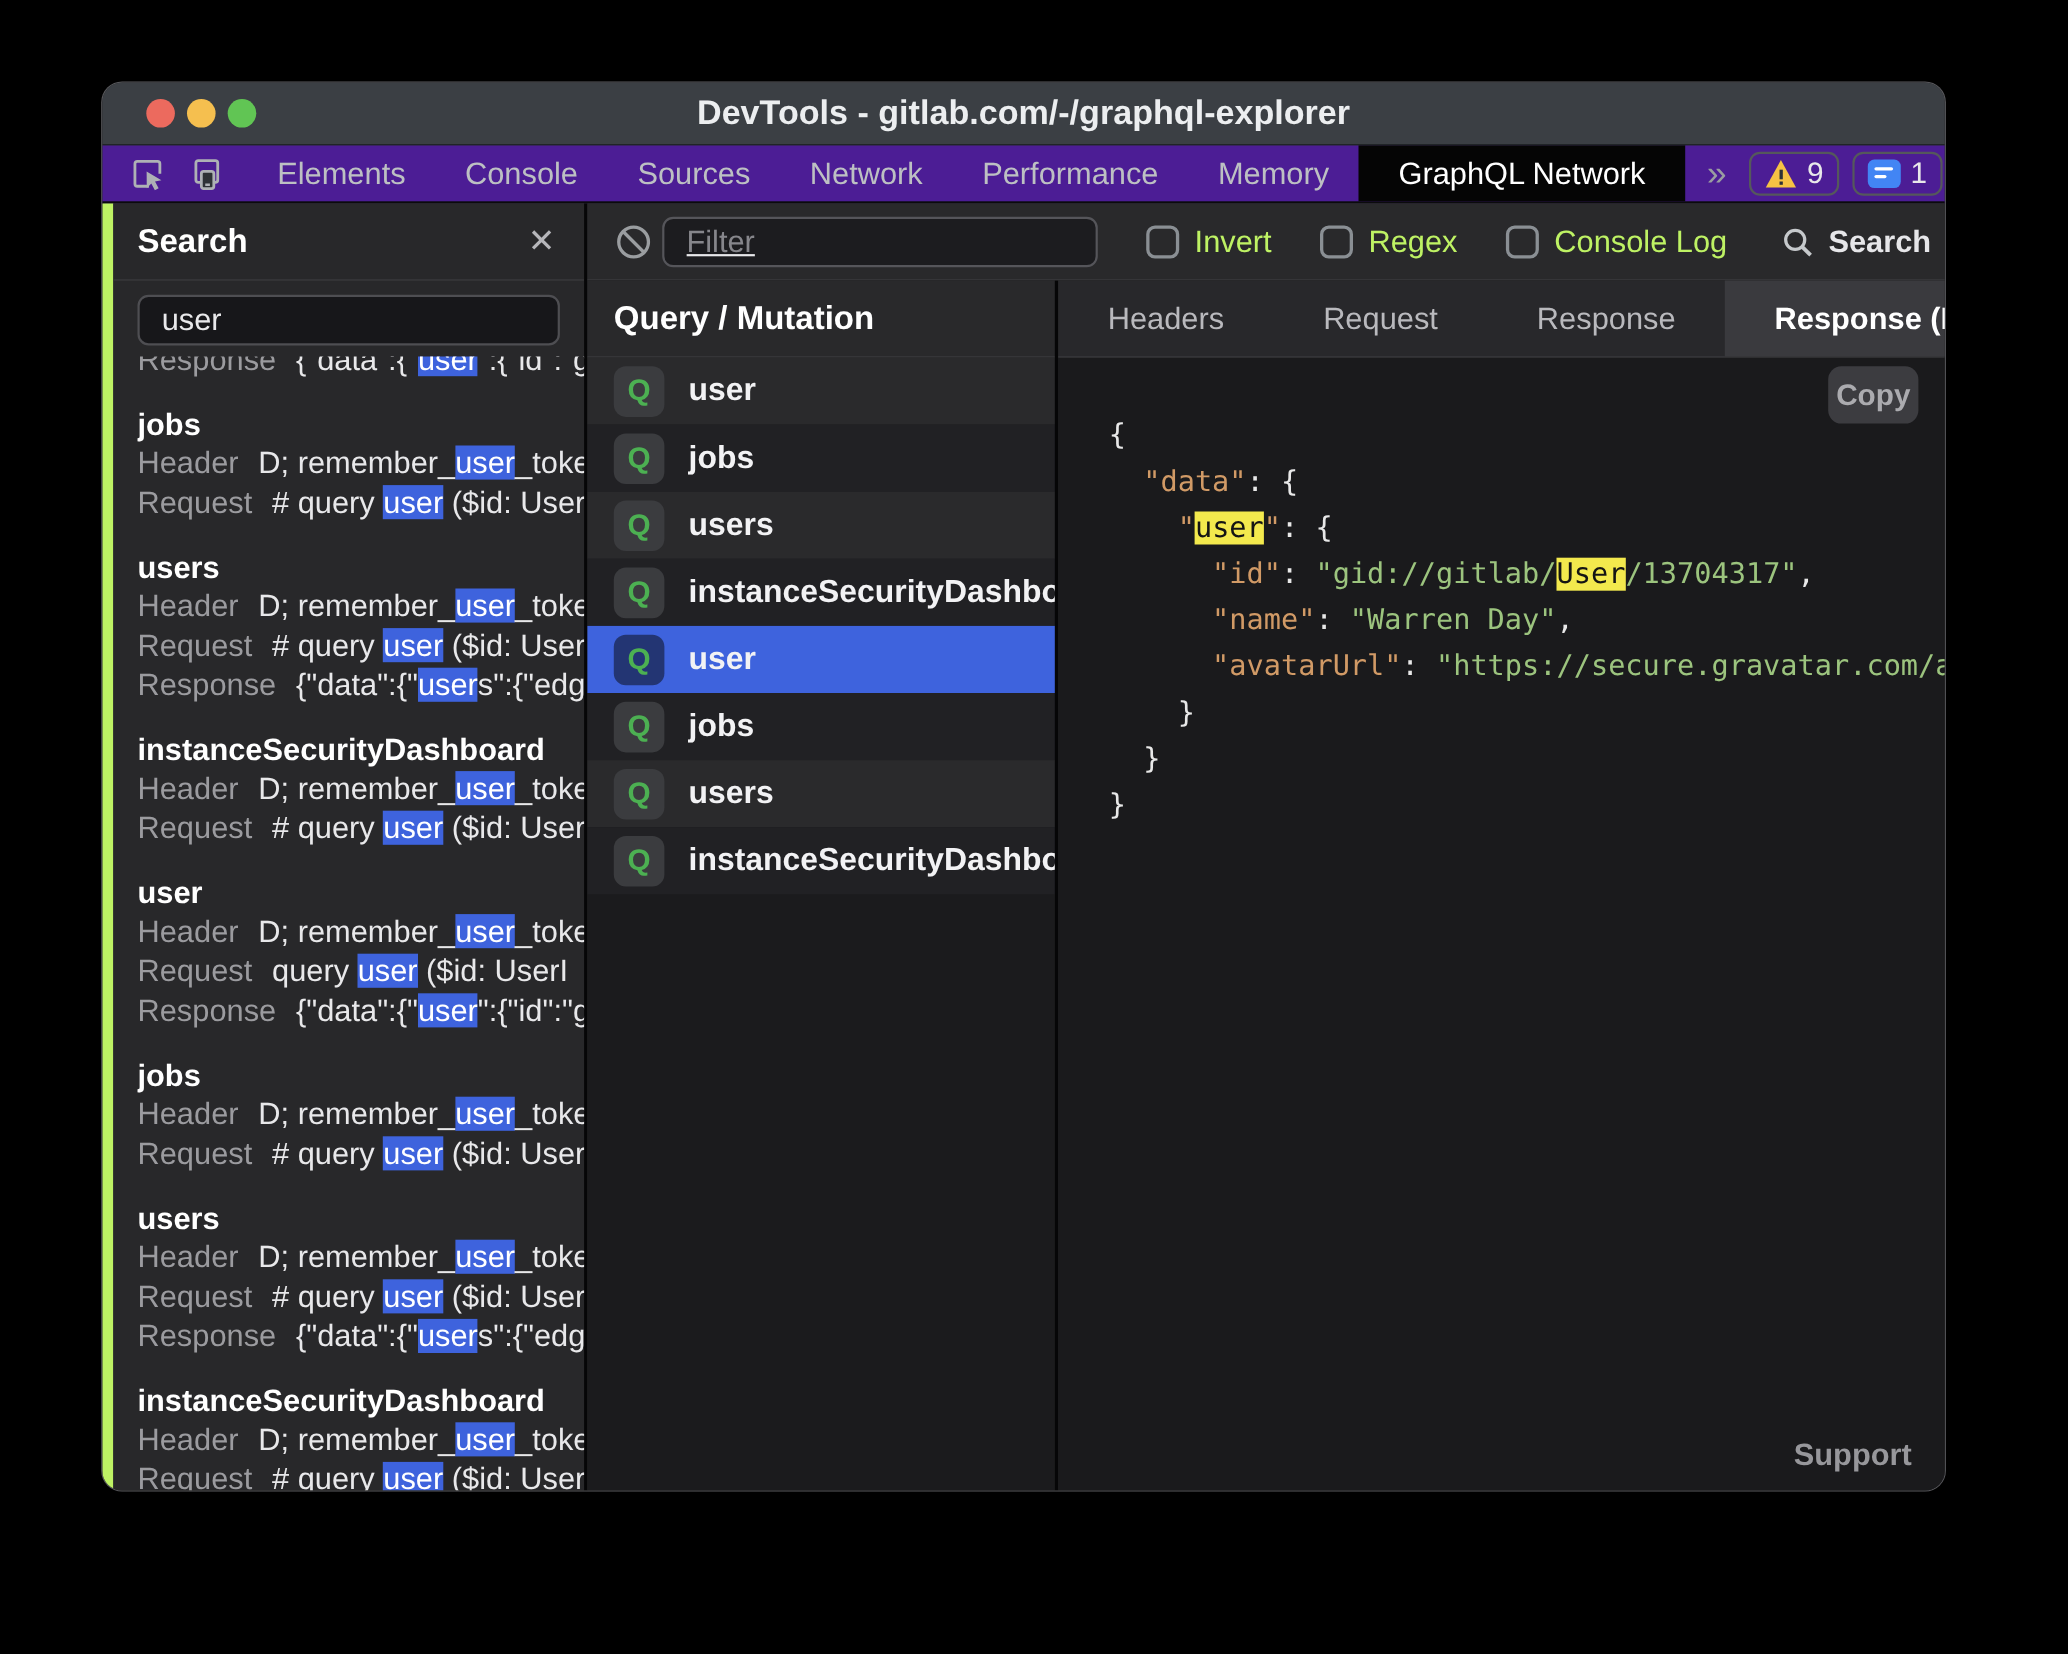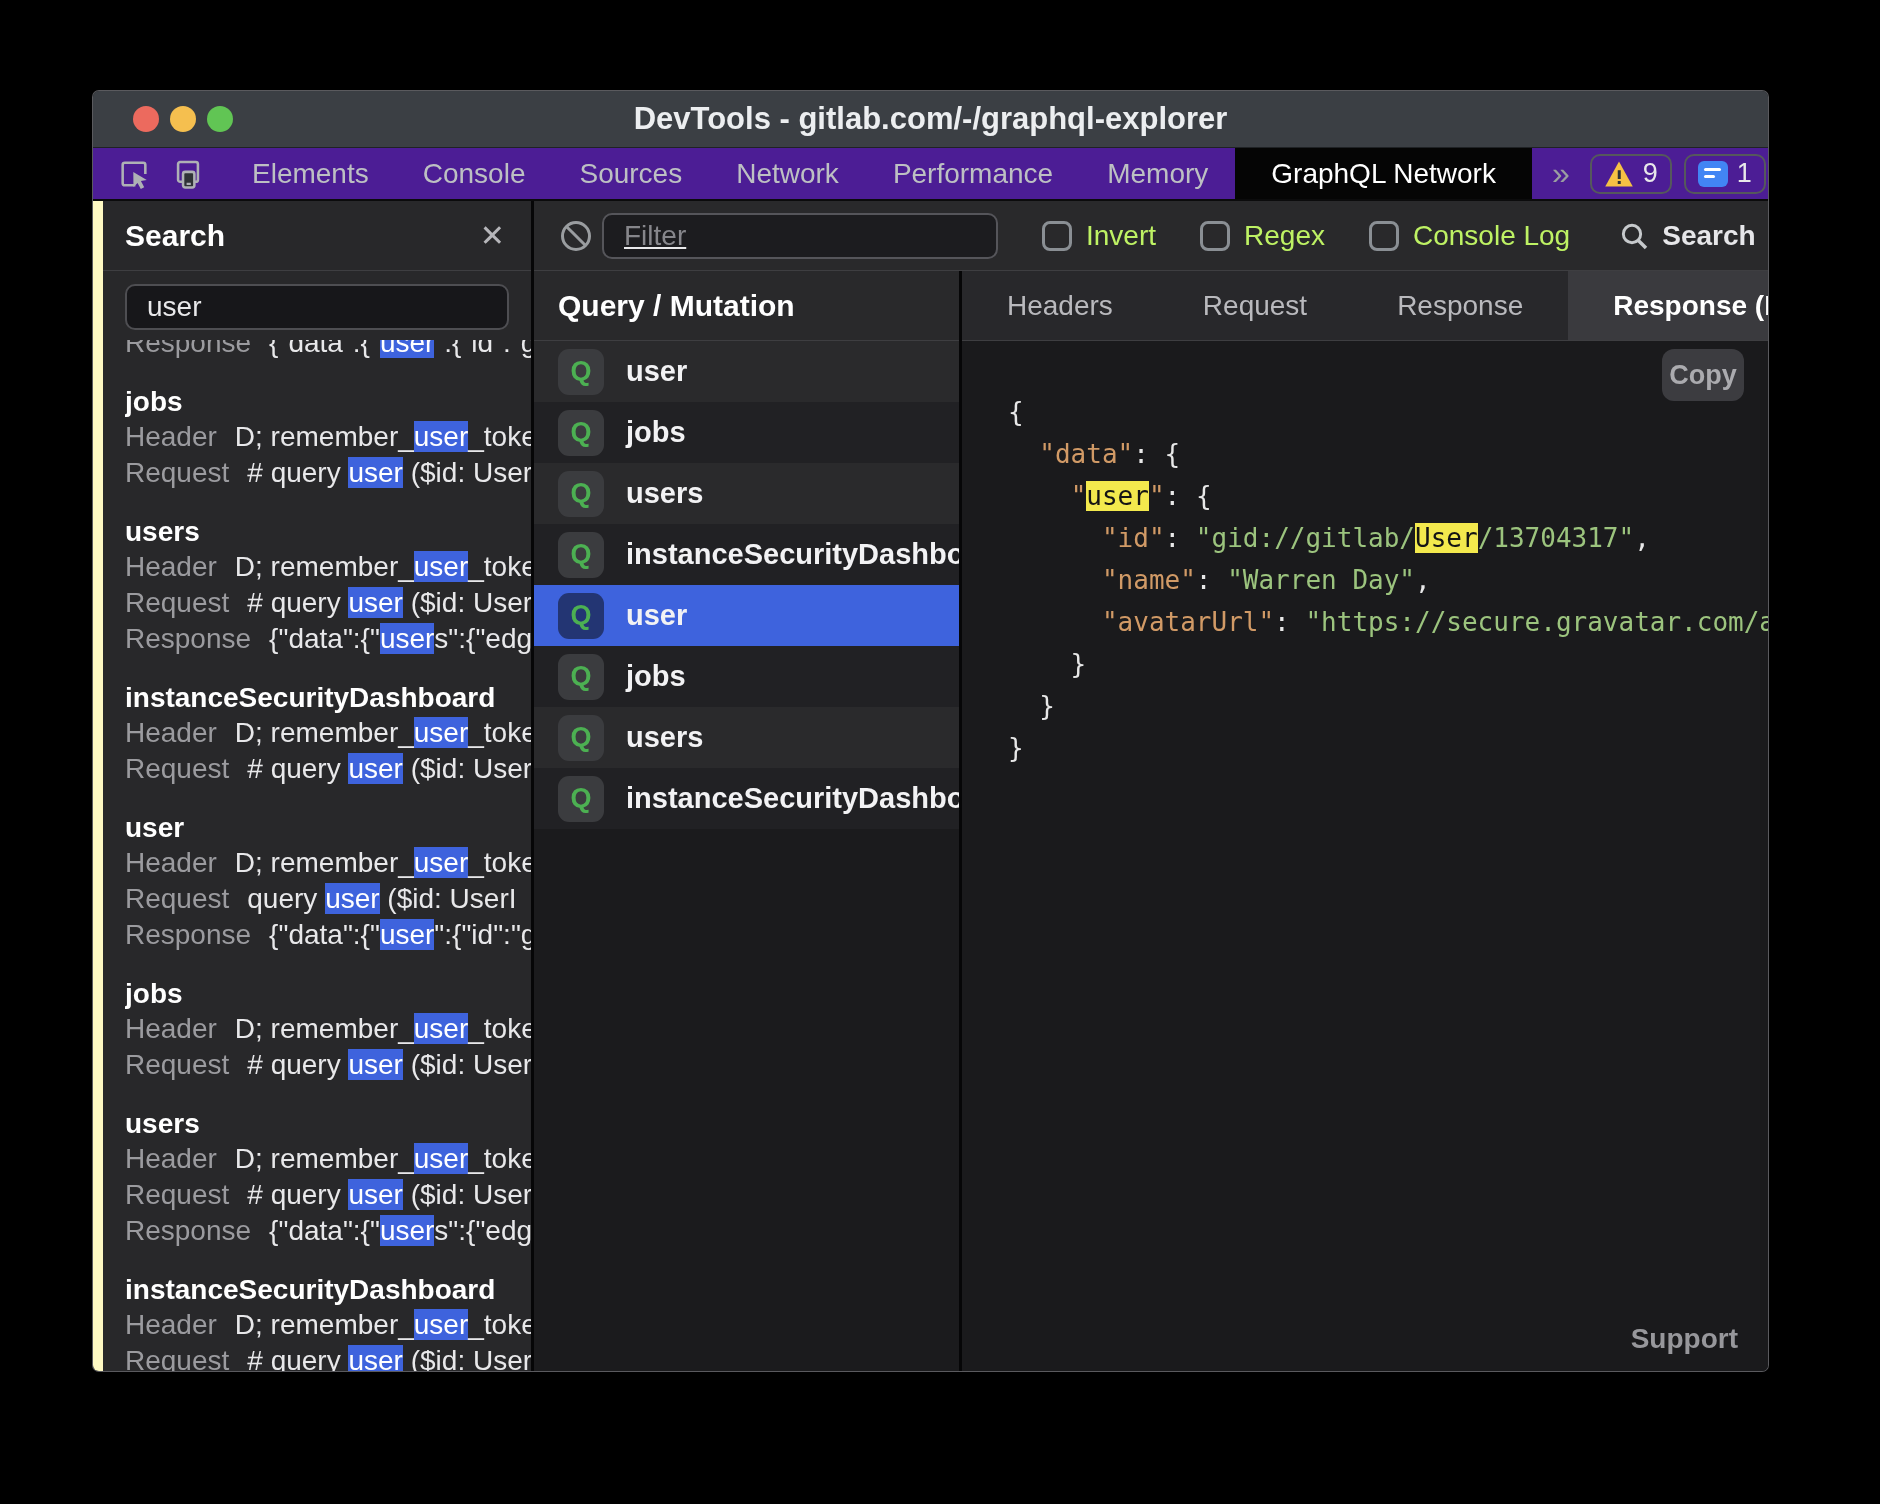--- a/index.html
+++ b/index.html
@@ -1,20 +1,20 @@
 <!DOCTYPE html>
 <html><head>
 <meta charset="utf-8">
 <style>
   * { margin:0; padding:0; box-sizing:border-box; }
   html,body { width:1880px; height:1504px; background:#000; overflow:hidden;
               font-family:"Liberation Sans", sans-serif; }
 
-  .win { position:absolute; left:93px; top:91px; width:1675px; height:1280px;
-         border-radius:6px; background:#232325; overflow:hidden;
+  .win { position:absolute; left:93px; top:75px; width:1675px; height:1280px;
+         border-radius:18px; background:#232325; overflow:hidden;
          box-shadow:0 0 0 1px #5a5a5e, 0 30px 80px rgba(0,0,0,.7);
          display:flex; flex-direction:column; }
 
   
   .titlebar { height:57px; background:#3b3f44; position:relative; flex:none;
               display:flex; align-items:center; border-bottom:1px solid #1f2225; }
   .lights { display:flex; gap:11px; margin-left:40px; }
   .light { width:26px; height:26px; border-radius:50%; }
   .light.red { background:#ec6a5e; } .light.yellow { background:#f5bf4f; } .light.green { background:#61c554; }
   .title { position:absolute; left:0; right:0; text-align:center; color:#eceef0;
@@ -31,21 +31,21 @@
   .strip-right { margin-left:auto; display:flex; align-items:center; gap:12px; padding-right:22px; }
   .badge-box { height:40px; border:2px solid #55585c; border-radius:10px; display:flex;
                align-items:center; gap:9px; padding:0 12px; }
   .badge-count { color:#e8e8ea; font-size:27px; }
   .msg-icon { width:30px; height:26px; background:#4285f4; border-radius:6px; position:relative; }
   .msg-icon::before, .msg-icon::after { content:""; position:absolute; left:6px; height:3px;
                background:#fff; border-radius:2px; }
   .msg-icon::before { top:7px; width:17px; } .msg-icon::after { top:14px; width:11px; }
 
   
-  .content { flex:1; display:flex; min-height:0; background:#29292b; border-left:10px solid #fef9c3; }
+  .content { flex:1; display:flex; min-height:0; background:#29292b; border-left:10px solid #bef264; }
 
   
   .search-panel { width:428px; flex:none; display:flex; flex-direction:column; min-height:0; background:#28282a; }
   .s-header { height:70px; flex:none; display:flex; align-items:center; justify-content:space-between;
               padding:0 26px 0 22px; border-bottom:1px solid #3e3e41; }
   .s-title { color:#ffffff; font-size:30px; font-weight:700; }
   .xbtn { color:#b6b6ba; font-size:30px; line-height:1; cursor:default; }
   .s-inputwrap { padding:13px 22px 10px 22px; flex:none; }
   .s-input { width:100%; height:46px; border-radius:10px; border:2px solid #4e4e52; background:#17171a;
              color:#e9e9eb; font-size:28px; padding:0 20px; outline:none; font-family:inherit; }

